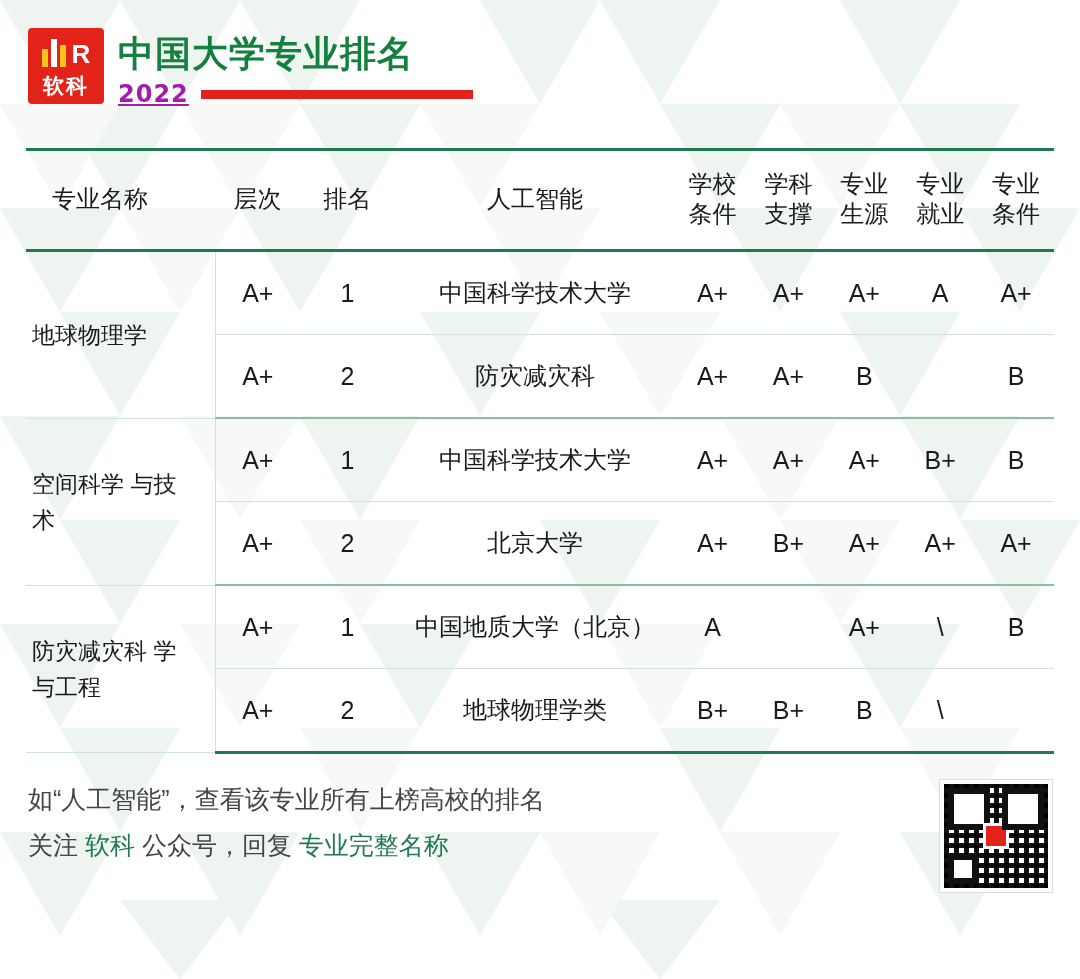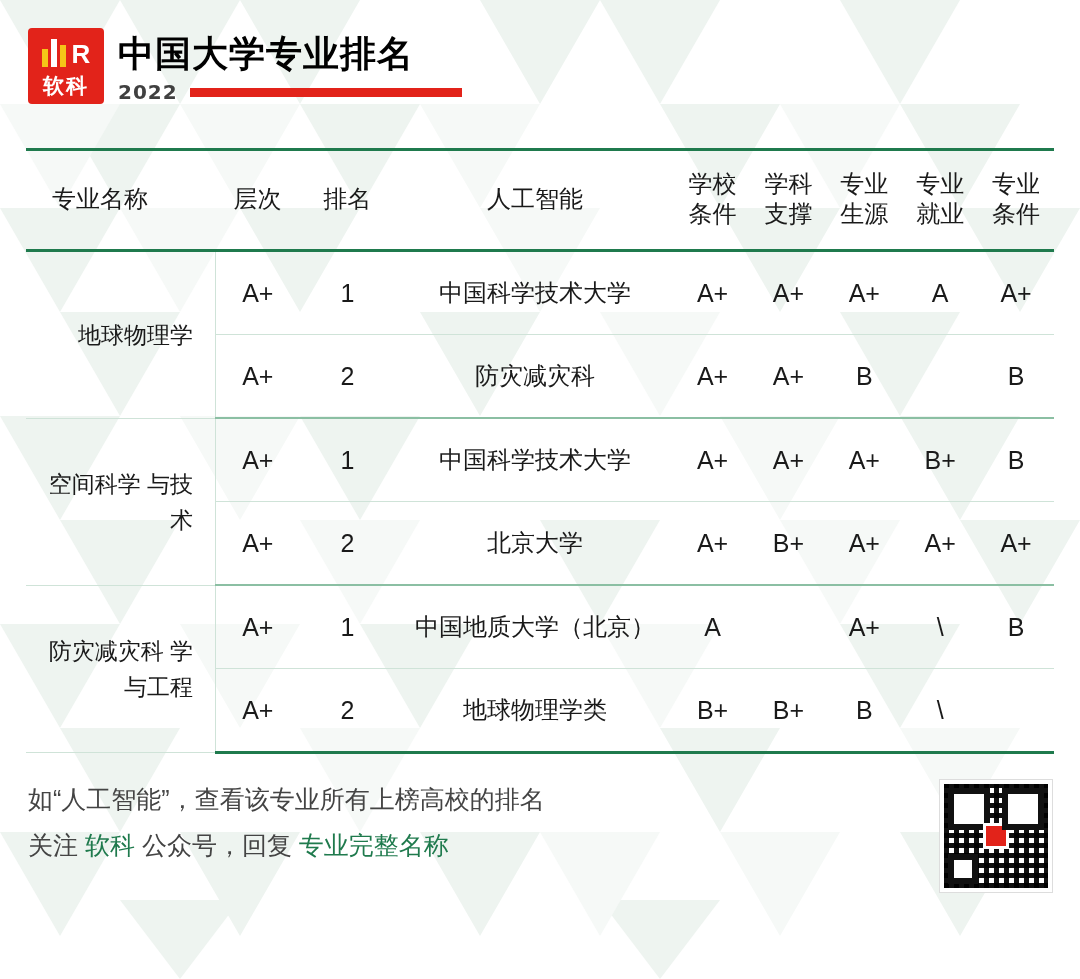--- a/index.html
+++ b/index.html
@@ -74,36 +74,37 @@
     color: #ffffff;
     font-size: 21px;
     font-weight: bold;
     letter-spacing: 2px;
     margin-top: 5px;
   }
   .brand-titles { padding-top: 4px; }
   .brand-title {
     font-size: 36px;
     font-weight: bold;
-    color: #000000;
+    color: #15803d;
     letter-spacing: 1px;
     line-height: 44px;
   }
   .brand-year-row {
     display: flex;
     align-items: center;
     gap: 12px;
     margin-top: 4px;
   }
   .brand-year {
-    font-size: 20px;
+    font-size: 24px;
     font-weight: bold;
-    color: #404040;
+    color: #a21caf;
     letter-spacing: 1px;
     font-family: "DejaVu Sans", sans-serif;
+    text-decoration: underline;
   }
   .brand-rule {
     width: 272px;
     height: 9px;
     background: #e2231a;
   }
   .header-right {
     font-size: 33px;
     font-weight: bold;
     color: #1a1a1a;
@@ -142,21 +143,21 @@
 
   table.rank tbody td {
     font-size: 25px;
     color: #1a1a1a;
     text-align: center;
     padding: 25px 0;
     vertical-align: middle;
     border-bottom: 1.5px solid #cfe3d8;
   }
   table.rank tbody td.major {
-    text-align: right;
+    text-align: left;
     font-size: 23px;
     line-height: 36px;
     border-right: 1.5px solid #cfe3d8;
     padding-left: 6px;
     padding-right: 22px;
   }
   table.rank tbody tr.group-end td { border-bottom: 2px solid #8bbfa3; }
   table.rank tbody tr.last-row td { border-bottom: 3px solid #1f7a4d; }
   table.rank tbody td.school { font-size: 24px; }
 

